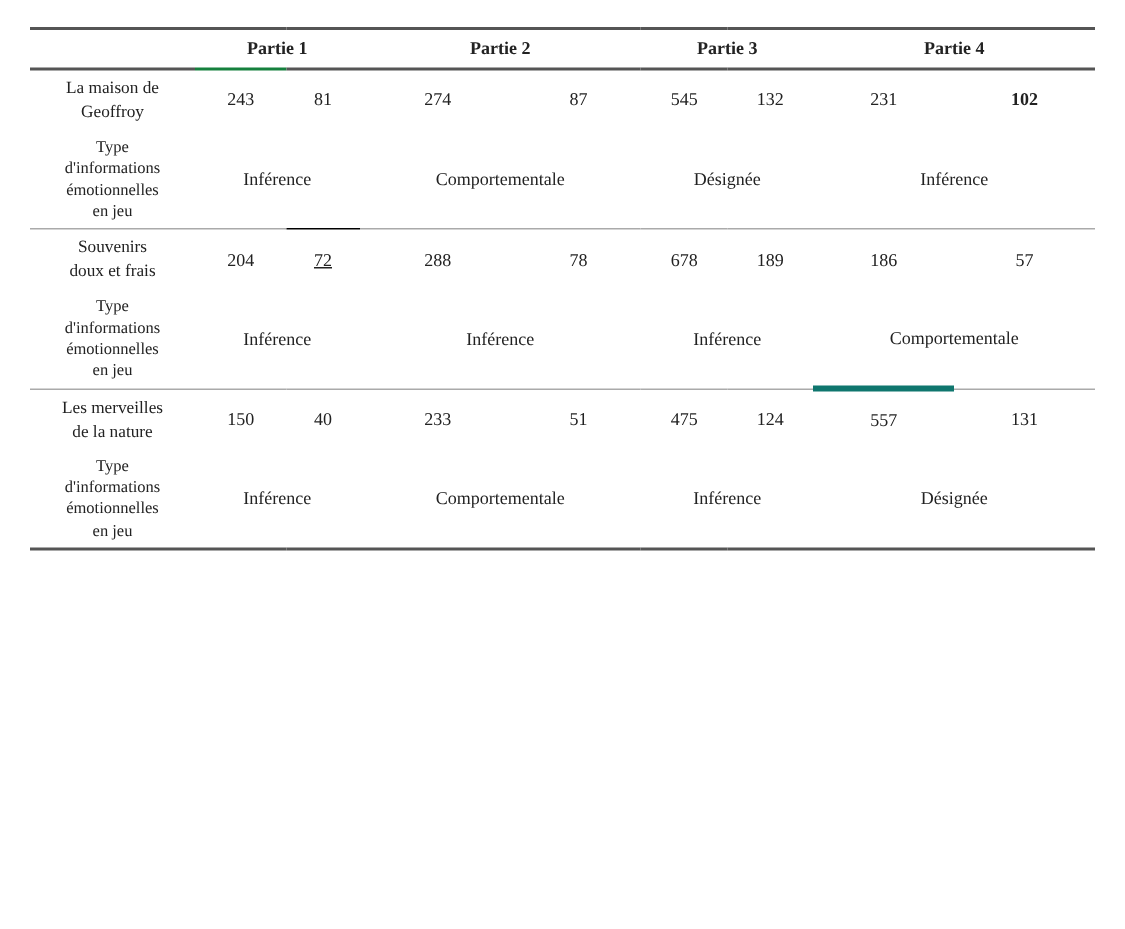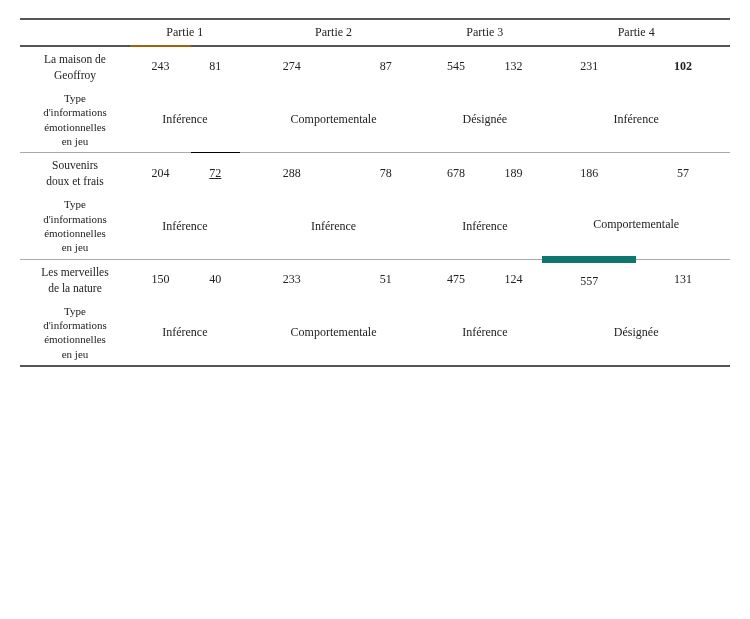--- a/index.html
+++ b/index.html
@@ -31,20 +31,21 @@
     td.row-label {
       text-align: center;
       vertical-align: middle;
       font-size: 11.5px;
     }
     .border-top-thick {
       border-top: 2px solid #555;
     }
     .border-bottom-thin {
       border-bottom: 1px solid #aaa;
+      font-weight: bold;
     }
     .partie-header {
       font-size: 12px;
       font-style: normal;
     }
     .sub-header {
       font-size: 11px;
       font-style: normal;
     }
     .col-empty {
@@ -66,21 +67,21 @@
         <td colspan="2" class="partie-header" style="border-top:2px solid #555;">Partie 1</td>
         <td colspan="2" class="partie-header" style="border-top:2px solid #555;">Partie 2</td>
         <td colspan="2" class="partie-header" style="border-top:2px solid #555;">Partie 3</td>
         <td colspan="2" class="partie-header" style="border-top:2px solid #555;">Partie 4</td>
       </tr>
     </thead>
     <tbody>
 
       <tr style="border-top:2px solid #555;">
         <td class="row-label" style="border-top:2px solid #555;text-align:center;">La maison de<br>Geoffroy</td>
-        <td style="border-top:2px solid #a16207;">243</td>
+        <td style="border-top:2px solid #15803d;">243</td>
         <td style="border-top:2px solid #555;">81</td>
         <td style="border-top:2px solid #555;">274</td>
         <td style="border-top:2px solid #555;margin-top:31px;">87</td>
         <td style="border-top:2px solid #555;">545</td>
         <td style="border-top:2px solid #555;">132</td>
         <td style="border-top:2px solid #555;">231</td>
         <td style="border-top:2px solid #555;font-weight:bold;">102</td>
       </tr>
       <tr>
         <td class="row-label" style="font-size:11px;line-height:1.3;text-align:center;">Type<br>d'informations<br>émotionnelles<br>en jeu</td>
@@ -110,21 +111,21 @@
       </tr>
 
       <tr style="border-top:1px solid #aaa;">
         <td class="row-label" style="border-top:1px solid #aaa;text-align:center;">Les merveilles<br>de la nature</td>
         <td style="border-top:1px solid #aaa;">150</td>
         <td style="border-top:1px solid #aaa;">40</td>
         <td style="border-top:1px solid #aaa;">233</td>
         <td style="border-top:1px solid #aaa;">51</td>
         <td style="border-top:1px solid #aaa;">475</td>
         <td style="border-top:1px solid #aaa;">124</td>
-        <td style="border-top:7px solid #0f766e;">557</td>
+        <td style="border-top:4px solid #0f766e;">557</td>
         <td style="border-top:1px solid #aaa;">131</td>
       </tr>
       <tr style="border-bottom:2px solid #555;">
         <td class="row-label" style="font-size:11px;line-height:1.3;text-align:center;border-bottom:2px solid #555;">Type<br>d'informations<br>émotionnelles<br>en jeu</td>
         <td colspan="2" style="border-bottom:2px solid #555;">Inférence</td>
         <td colspan="2" style="border-bottom:2px solid #555;">Comportementale</td>
         <td colspan="2" style="border-bottom:2px solid #555;">Inférence</td>
         <td colspan="2" style="border-bottom:2px solid #555;">Désignée</td>
       </tr>
     </tbody>

